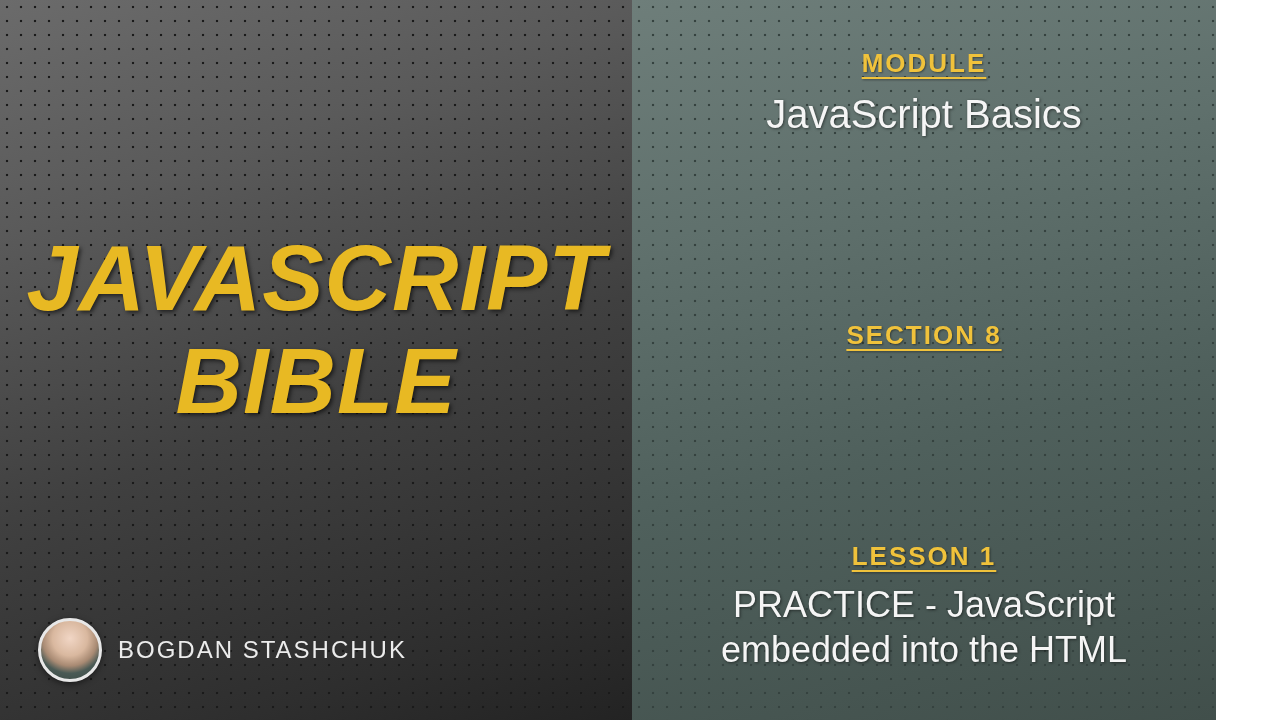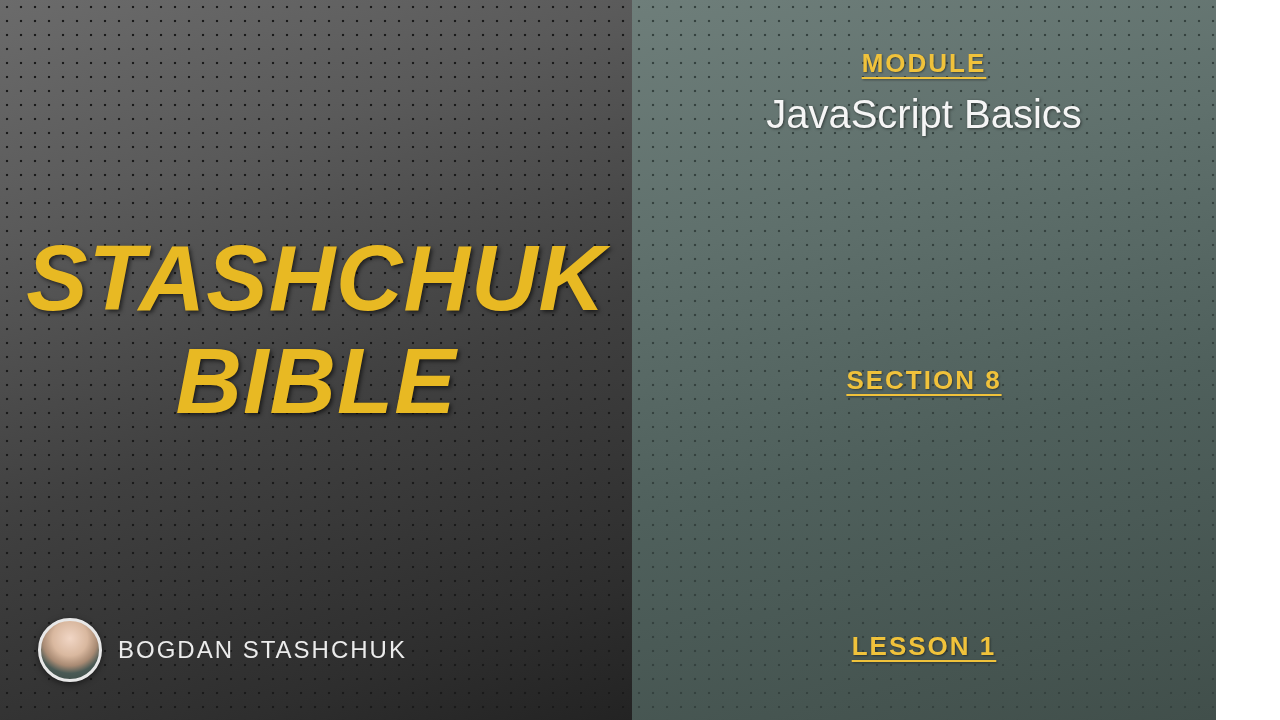--- a/index.html
+++ b/index.html
@@ -89,33 +89,34 @@
   }
   .value.large { font-size: 40px; text-align: center; }
   .lesson-block .value { max-width: 500px; }
 </style>
 </head>
 <body>
 
 <div class="slide">
   <div class="left">
     <div class="course-title">
-      <div>STASHCHUK</div>
+      <div>JAVASCRIPT</div>
       <div>BIBLE</div>
     </div>
     <div class="author">
       <div class="avatar"></div>
       <div class="author-name">BOGDAN STASHCHUK</div>
     </div>
   </div>
   <div class="right">
     <div class="block">
       <div class="label">MODULE</div>
       <div class="value large">JavaScript Basics</div>
     </div>
     <div class="block">
       <div class="label">SECTION 8</div>
     </div>
     <div class="block lesson-block">
       <div class="label">LESSON 1</div>
+      <div class="value">PRACTICE - JavaScript embedded into the HTML</div>
     </div>
   </div>
 </div>
 
 </body></html>

